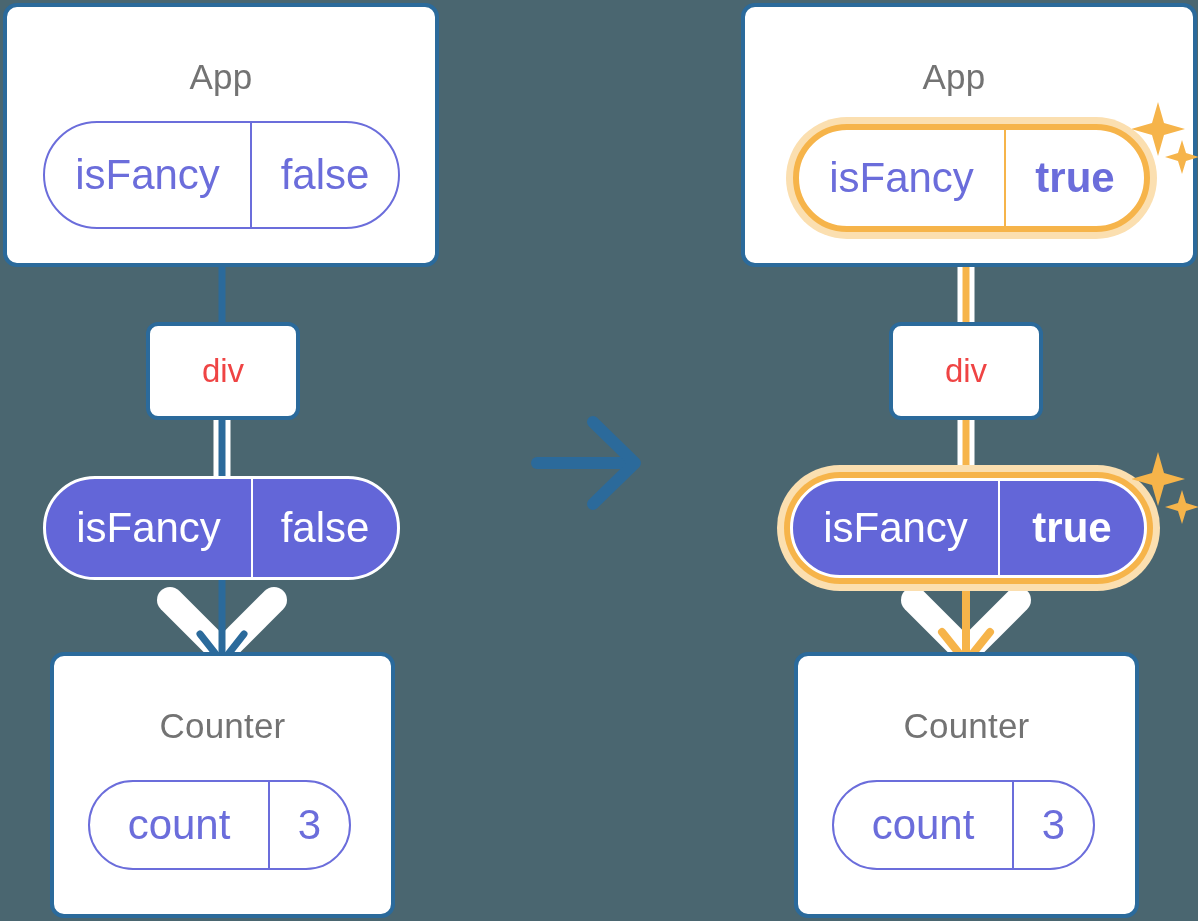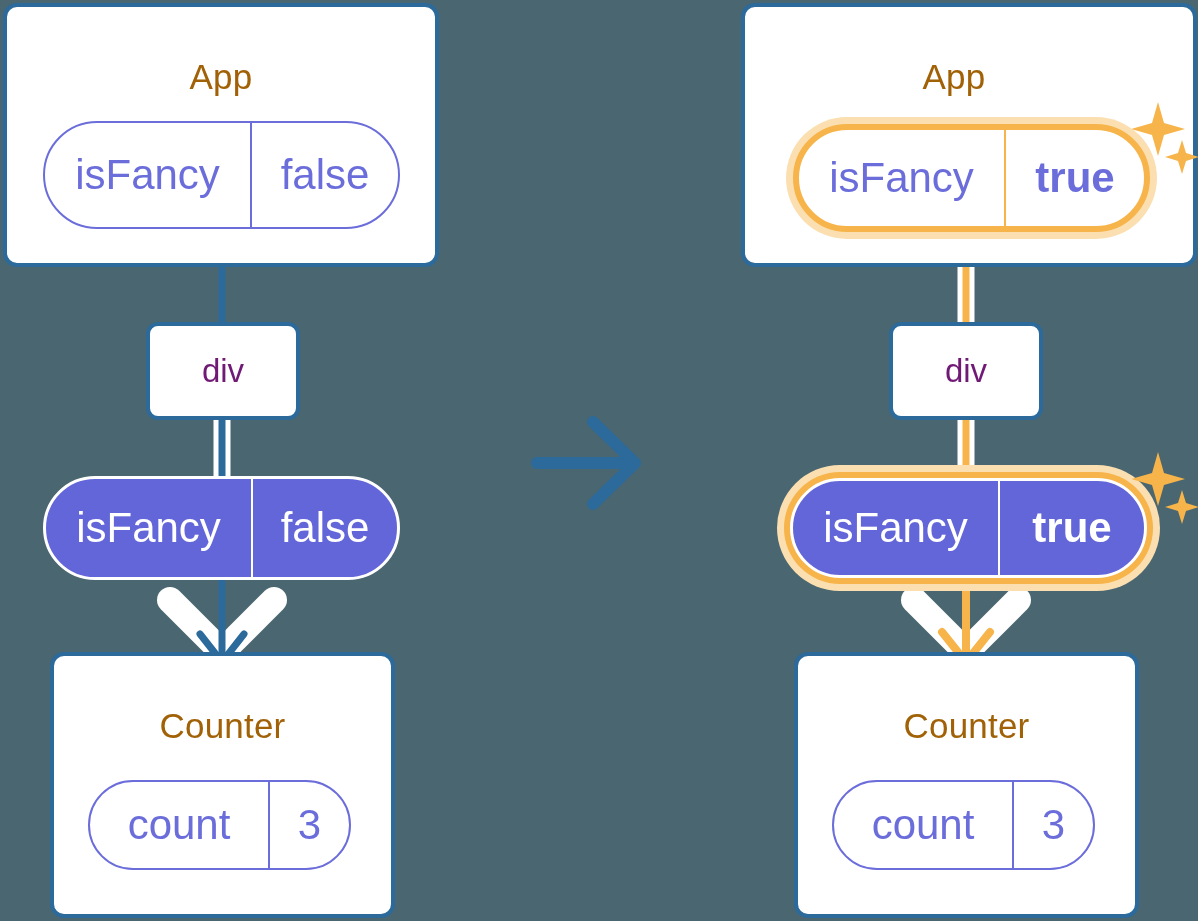--- a/index.html
+++ b/index.html
@@ -19,21 +19,21 @@
   .card{
     position:absolute;
     background:#ffffff;
     border:4px solid #2b6a9b;
     border-radius:14px;
     box-sizing:border-box;
   }
   .card-title{
     position:absolute;left:0;right:0;
     text-align:center;
-    color:#a16207;
+    color:#737373;
     font-size:35px;
     letter-spacing:.2px;
     font-weight:400;
   }
 
   
   .pill{
     position:absolute;
     box-sizing:border-box;
     border-radius:999px;
@@ -80,21 +80,21 @@
   .pill.solid.hl .cell.v{font-weight:bold;}
 
   
   .divbox{
     position:absolute;
     background:#ffffff;
     border:4px solid #2b6a9b;
     border-radius:12px;
     box-sizing:border-box;
     display:flex;align-items:center;justify-content:center;
-    color:#701a75;
+    color:#ef4444;
     font-size:33px;
     z-index:6;
   }
 
   
   .wires{position:absolute;left:0;top:0;width:1198px;height:921px;pointer-events:none;}
 
   
   .transition{position:absolute;left:525;top:410px;}
 

